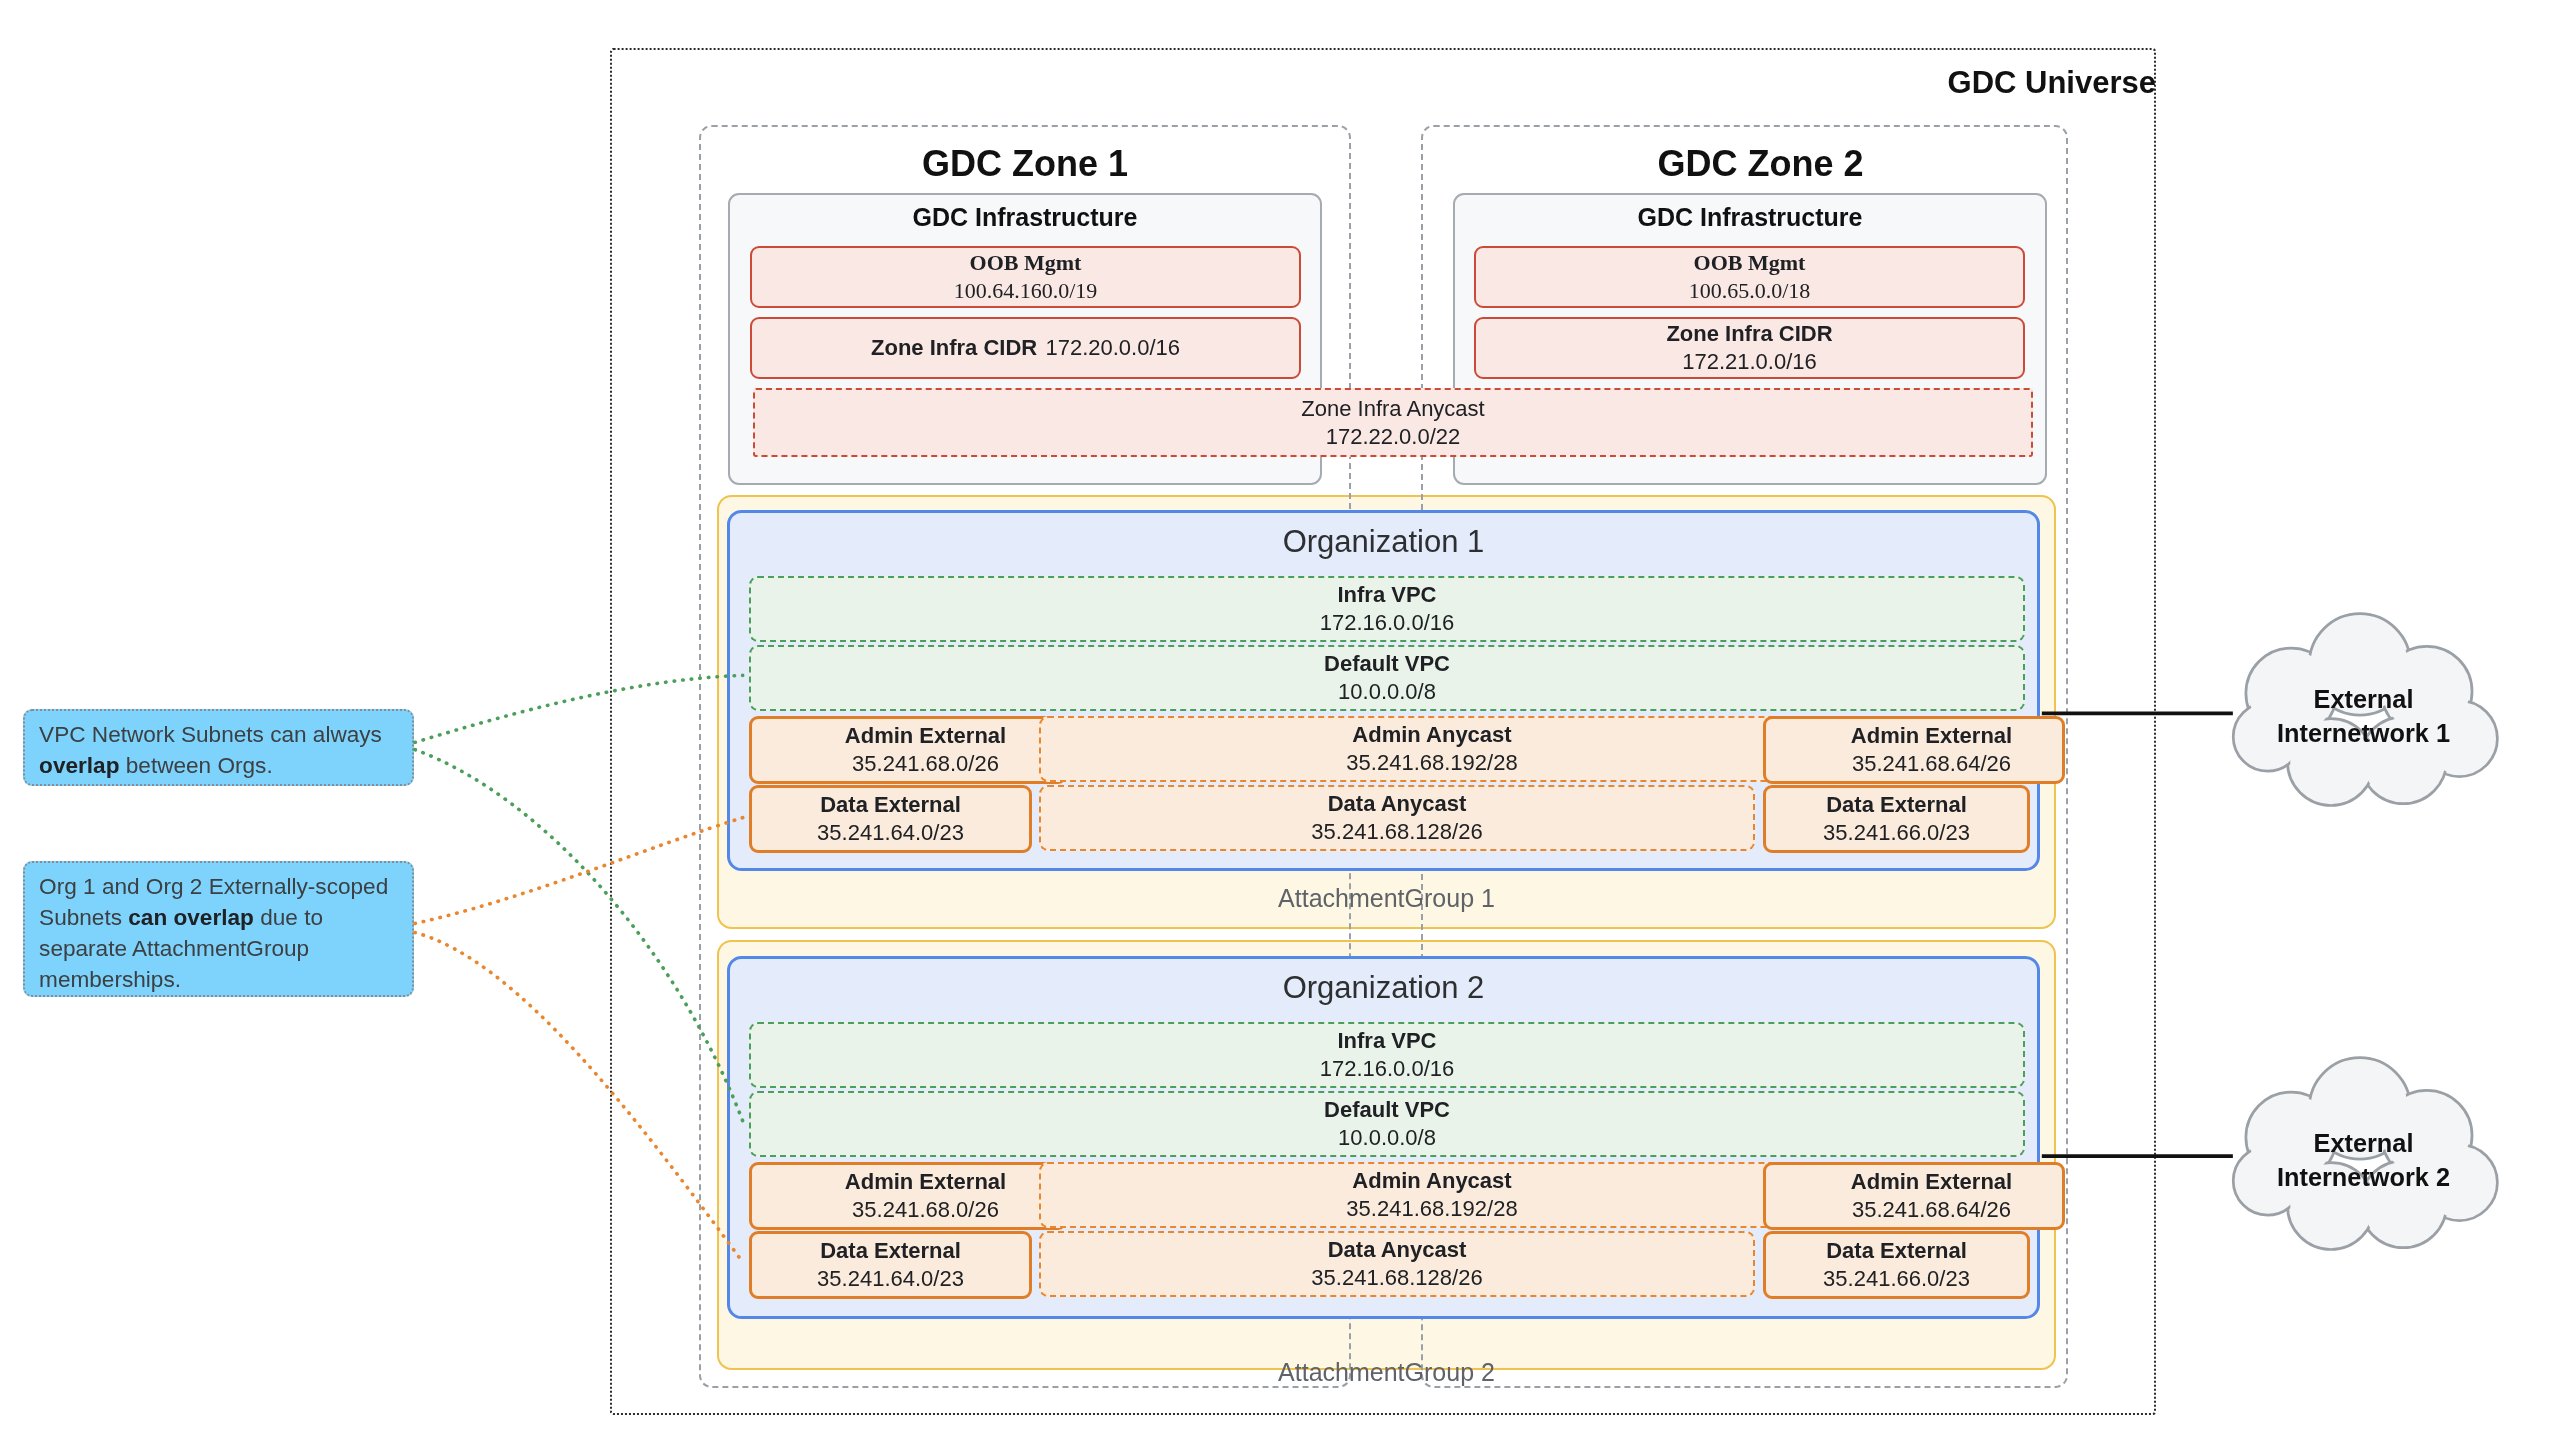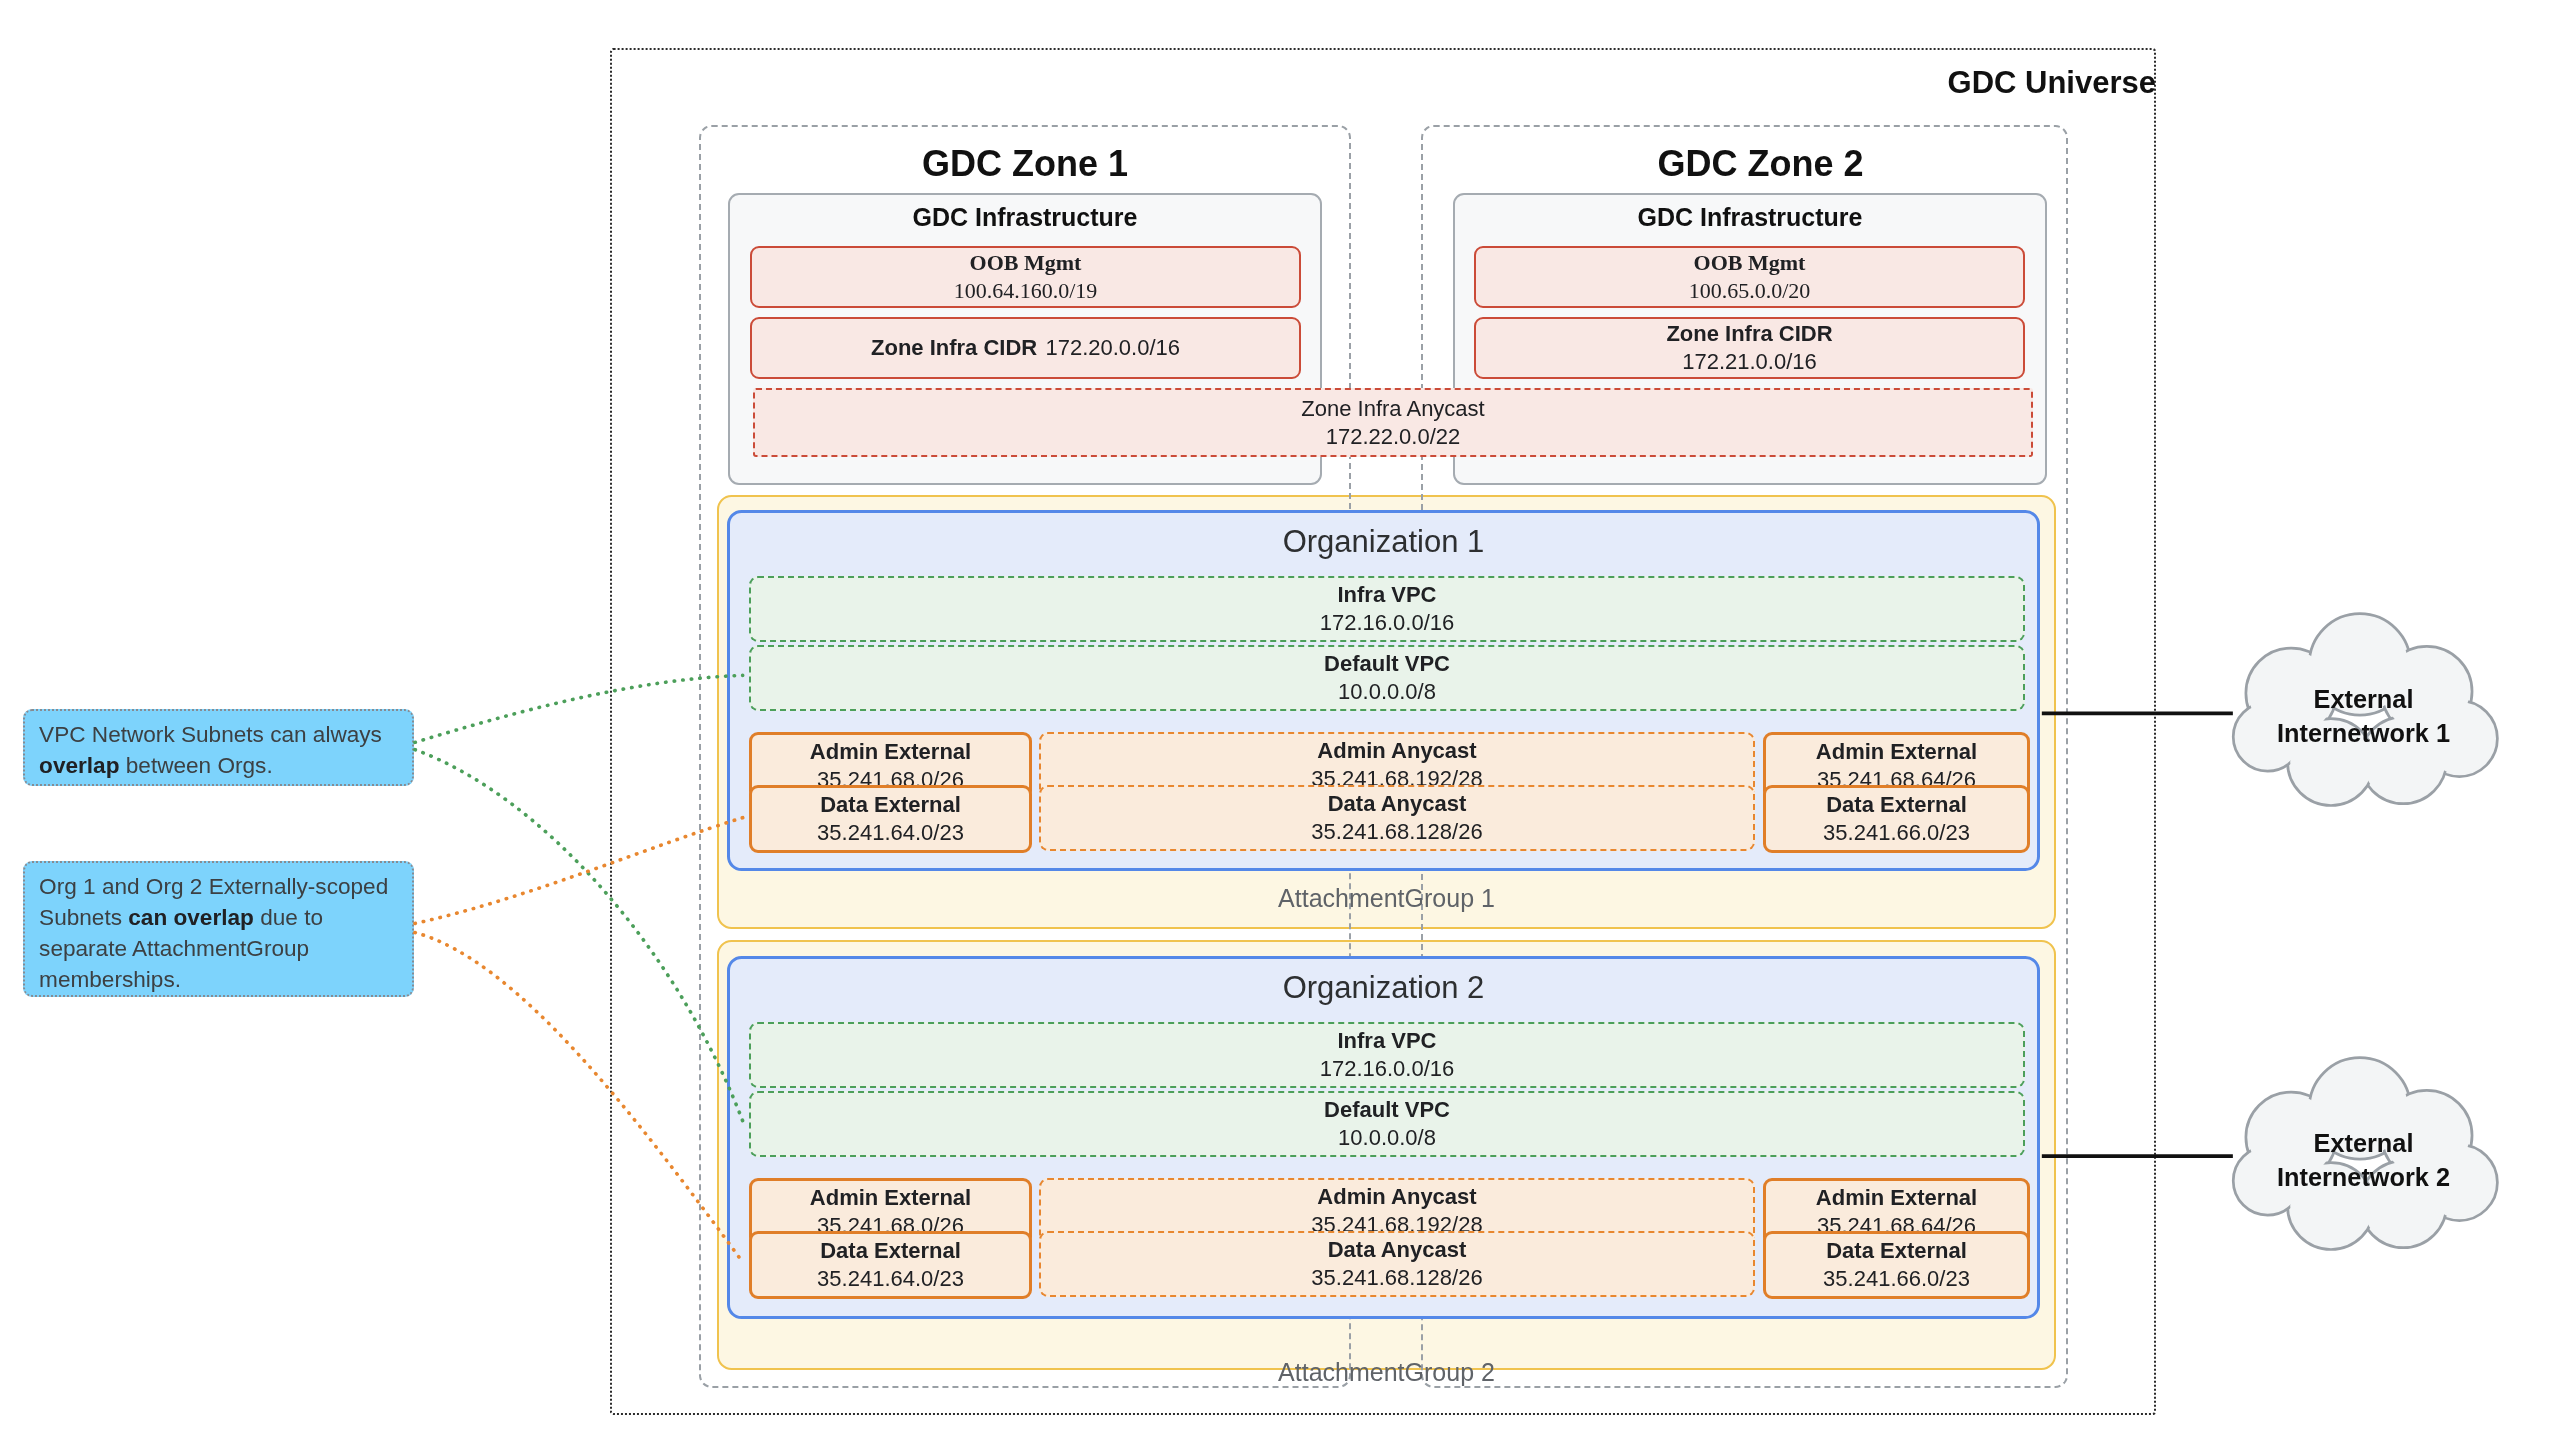--- a/index.html
+++ b/index.html
@@ -46,21 +46,21 @@
   .org2{top:956px;height:363px;}
   .org-title{position:absolute;left:0;top:11px;width:100%;text-align:center;font-size:31px;font-weight:400;color:#2d2f31;}
   .vpc{position:absolute;left:19px;width:1272px;background:#e9f3ea;border:2.7px dashed #4c9f5a;border-radius:9px;display:flex;flex-direction:column;align-items:center;justify-content:center;line-height:28px;font-size:22px;}
   .vpc .lbl{font-weight:bold;}
   .vpc-infra{top:63px;height:62px;}
   .vpc-default{top:132px;height:62px;}
   .subnet{position:absolute;background:#faebdc;border-radius:9px;display:flex;flex-direction:column;align-items:center;justify-content:center;line-height:28px;font-size:22px;}
   .subnet .lbl{font-weight:bold;}
   .sn-solid{border:3.6px solid #e07e28;}
   .sn-dashed{border:2.7px dashed #e8872f;}
-  .row1{top:219px;height:62px;}
+  .row1{top:203px;height:62px;padding-left:35px;}
   .row2{top:272px;height:62px;}
   .col-l{left:19px;width:277px;}
   .col-m{left:309px;width:712px;}
   .col-r{left:1033px;width:261px;}
 
   
   .note{left:22.6px;width:391px;background:#7dd3fc;border:2.7px dotted #868c93;border-radius:9px;padding:8.2px 14.5px;font-size:22.6px;line-height:31px;color:#3c4043;z-index:5;}
   .note b{color:#202124;}
   .note1{top:709px;height:77px;}
   .note2{top:861px;height:136px;}
@@ -96,21 +96,21 @@
   </div>
   <div class="abs redbox cidrbox cidr1">
     <span class="lbl">Zone Infra CIDR</span>
     <span>172.20.0.0/16</span>
   </div>
 
   <div class="abs infra-box infra2"></div>
   <div class="abs infra-title infra2-title">GDC Infrastructure</div>
   <div class="abs redbox oob oob2">
     <span class="lbl">OOB Mgmt</span>
-    <span>100.65.0.0/20</span>
+    <span>100.65.0.0/18</span>
   </div>
   <div class="abs redbox cidrbox cidr2">
     <span class="lbl">Zone Infra CIDR</span>
     <span>172.21.0.0/16</span>
   </div>
 
   <div class="abs anycast">
     <span class="lbl">Zone Infra Anycast</span>
     <span>172.22.0.0/22</span>
   </div>

